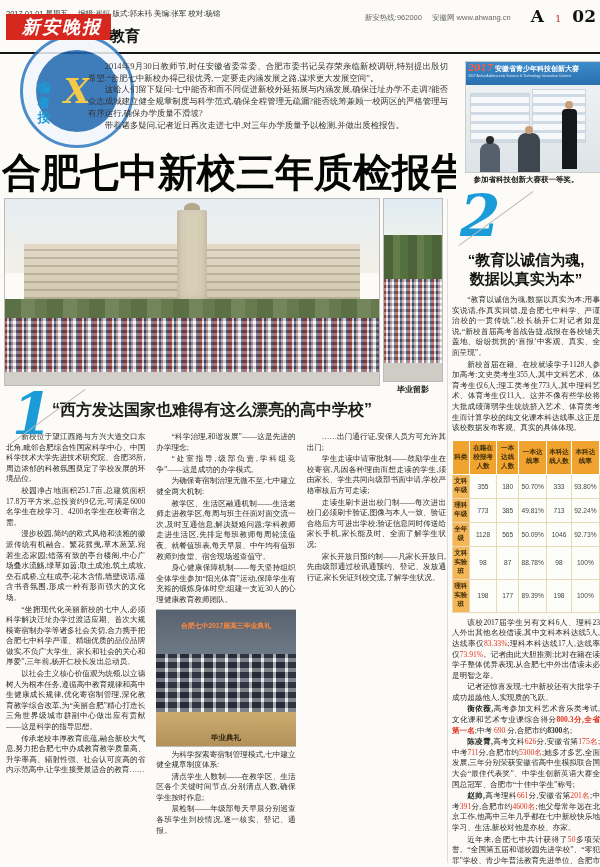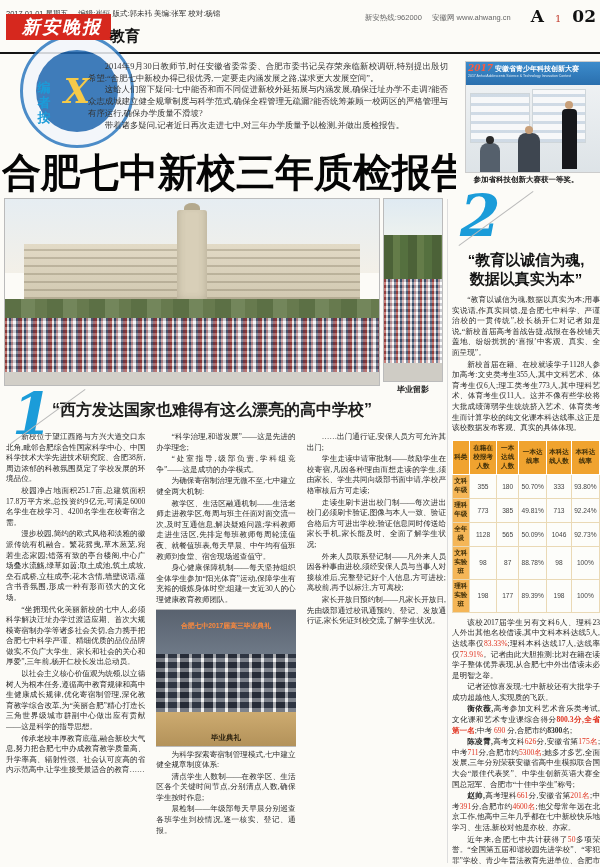--- a/index.html
+++ b/index.html
@@ -321,18 +321,17 @@
       <div>
           <p>为科学探索寄宿制管理模式,七中建立健全规章制度体系:</p>
           <p>清点学生人数制——在教学区、生活区各个关键时间节点,分别清点人数,确保学生按时作息;</p>
           <p>晨检制——年级部每天早晨分别巡查各班学生到校情况,逐一核实、登记、通报。</p>
         </div>
     </div>
     <div class="col">
         <p>……出门通行证,安保人员方可允许其出门;</p>
         <p>学生走读申请审批制——鼓励学生在校寄宿,凡因各种理由而想走读的学生,须由家长、学生共同向级部书面申请,学校严格审核后方可走读;</p>
         <p>走读生刷卡进出校门制——每次进出校门必须刷卡验证,图像与本人一致、验证合格后方可进出学校;验证信息同时传送给家长手机,家长能及时、全面了解学生状况;</p>
-        <p>外来人员联系登记制——凡外来人员因各种事由进校,须经安保人员与当事人对接核准后,完整登记好个人信息,方可进校;离校前,再予以标注,方可离校;</p>
         <p>家长开放日预约制——凡家长开放日,先由级部通过校讯通预约、登记、发放通行证,家长凭证到校交流,了解学生状况。</p>
       </div>
   </div>
 
 </div>
 
 </body></html>

